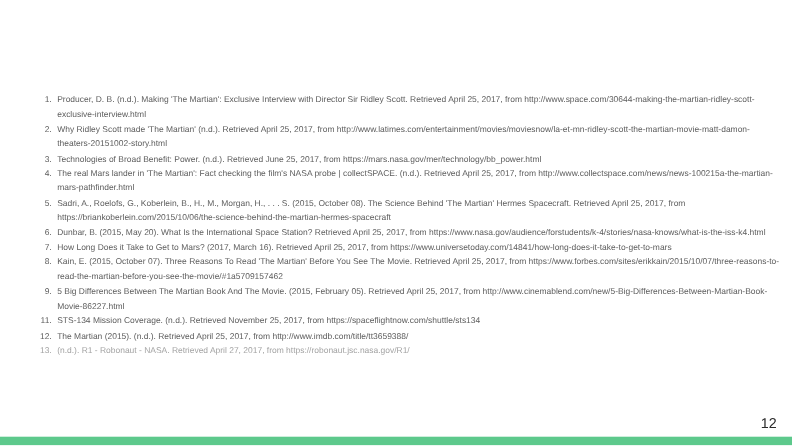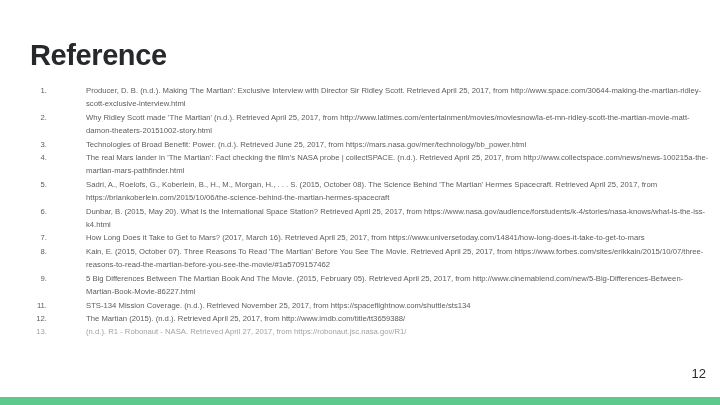--- a/index.html
+++ b/index.html
@@ -43,47 +43,45 @@
   }
   .ref-num {
     flex: 0 0 12px;
     text-align: right;
     margin-right: 5px;
   }
   .ref-text {
     flex: 1 1 auto;
     overflow-wrap: break-word;
     min-width: 0;
-    margin-left: 34px;
   }
   .ref-item.muted {
     color: #a3a3a3;
   }
   .page-number {
     position: absolute;
     right: 14px;
-    bottom: 24px;
+    bottom: 13px;
     font-size: 13px;
     color: #2b2b2b;
   }
   .bottom-bar {
     position: absolute;
     left: 0;
     right: 0;
     bottom: 0;
     height: 8px;
     background: #5dc98c;
   }
 </style>
 </head>
 <body>
 
 <div class="slide">
 
-  <div class="slide-title">Reference</div>
 
   <ol class="ref-list">
     <li class="ref-item">
       <span class="ref-num">1.</span>
       <span class="ref-text">Producer, D. B. (n.d.). Making 'The Martian': Exclusive Interview with Director Sir Ridley Scott. Retrieved April 25, 2017, from http://www.space.com/30644-making-the-martian-ridley-scott-exclusive-interview.html</span>
     </li>
     <li class="ref-item">
       <span class="ref-num">2.</span>
       <span class="ref-text">Why Ridley Scott made 'The Martian' (n.d.). Retrieved April 25, 2017, from http://www.latimes.com/entertainment/movies/moviesnow/la-et-mn-ridley-scott-the-martian-movie-matt-damon-theaters-20151002-story.html</span>
     </li>

